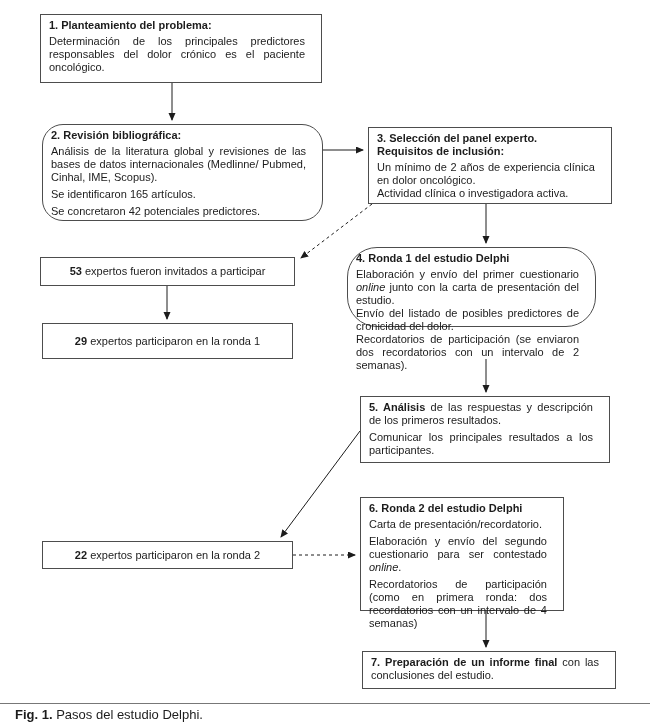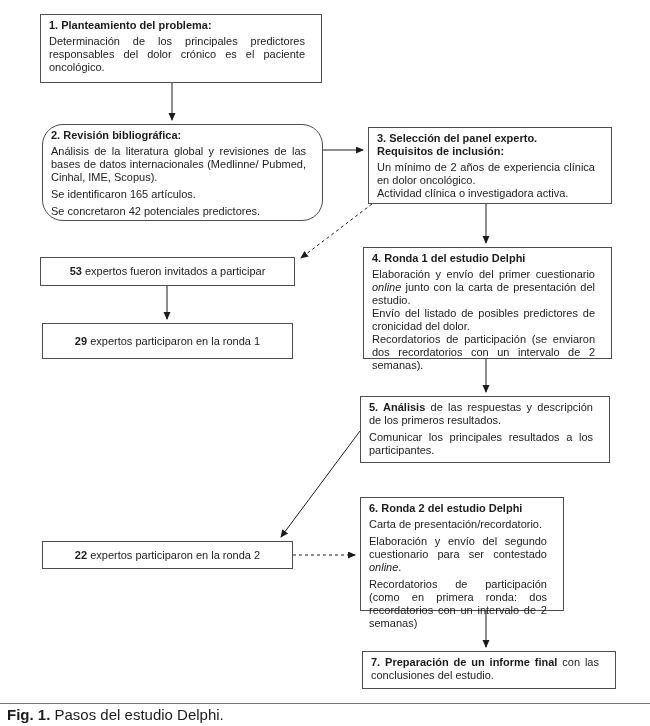--- a/index.html
+++ b/index.html
@@ -53,23 +53,23 @@
     pointer-events: none;
   }
   .caption-rule {
     position: absolute;
     left: 0; right: 0;
     top: 703px;
     border-top: 1px solid #777;
   }
   .caption {
     position: absolute;
-    left: 7px;
+    left: 15px;
     top: 708px;
-    font-size: 15px;
+    font-size: 13px;
     line-height: 14px;
   }
 </style>
 </head>
 <body>
 
 <div id="figure">
 
   <svg id="connectors" viewBox="0 0 650 726" xmlns="http://www.w3.org/2000/svg">
     <defs>
@@ -120,21 +120,21 @@
       <span class="b">53</span><span> expertos fueron invitados a participar</span>
     </span>
   </div>
 
   <div class="count-box" style="left:42px; top:323px; width:251px; height:36px;">
     <span>
       <span class="b">29</span><span> expertos participaron en la ronda 1</span>
     </span>
   </div>
 
-  <div class="fbox" style="left:363px; top:247px; width:249px; height:112px;">
+  <div class="fbox" style="left:347px; top:247px; width:249px; height:80px;border-radius:30px;">
     <div class="bx-title">4. Ronda 1 del estudio Delphi</div>
     <p><span>Elaboración y envío del primer cuestionario </span><span class="i">online</span><span> junto con la carta de presentación del estudio.</span></p>
     <p style="margin-top:0">Envío del listado de posibles predictores de cronicidad del dolor.</p>
     <p style="margin-top:0">Recordatorios de participación (se enviaron dos recordatorios con un intervalo de 2 semanas).</p>
   </div>
 
   <div class="fbox" style="left:360px; top:396px; width:250px; height:67px;">
     <p><span class="b">5. Análisis</span><span> de las respuestas y descripción de los primeros resultados.</span></p>
     <p>Comunicar los principales resultados a los participantes.</p>
   </div>
@@ -142,21 +142,21 @@
   <div class="count-box" style="left:42px; top:541px; width:251px; height:28px;">
     <span>
       <span class="b">22</span><span> expertos participaron en la ronda 2</span>
     </span>
   </div>
 
   <div class="fbox" style="left:360px; top:497px; width:204px; height:114px;">
     <div class="bx-title">6. Ronda 2 del estudio Delphi</div>
     <p>Carta de presentación/recordatorio.</p>
     <p><span>Elaboración y envío del segundo cuestionario para ser contestado </span><span class="i">online</span><span>.</span></p>
-    <p>Recordatorios de participación (como en primera ronda: dos recordatorios con un intervalo de 2 semanas)</p>
+    <p>Recordatorios de participación (como en primera ronda: dos recordatorios con un intervalo de 4 semanas)</p>
   </div>
 
   <div class="fbox" style="left:362px; top:651px; width:254px; height:38px;">
     <p><span class="b">7. Preparación de un informe final</span><span> con las conclusiones del estudio.</span></p>
   </div>
 
   <div class="caption-rule"></div>
   <div class="caption">
     <span class="b">Fig. 1.</span><span> Pasos del estudio Delphi.</span>
   </div>

